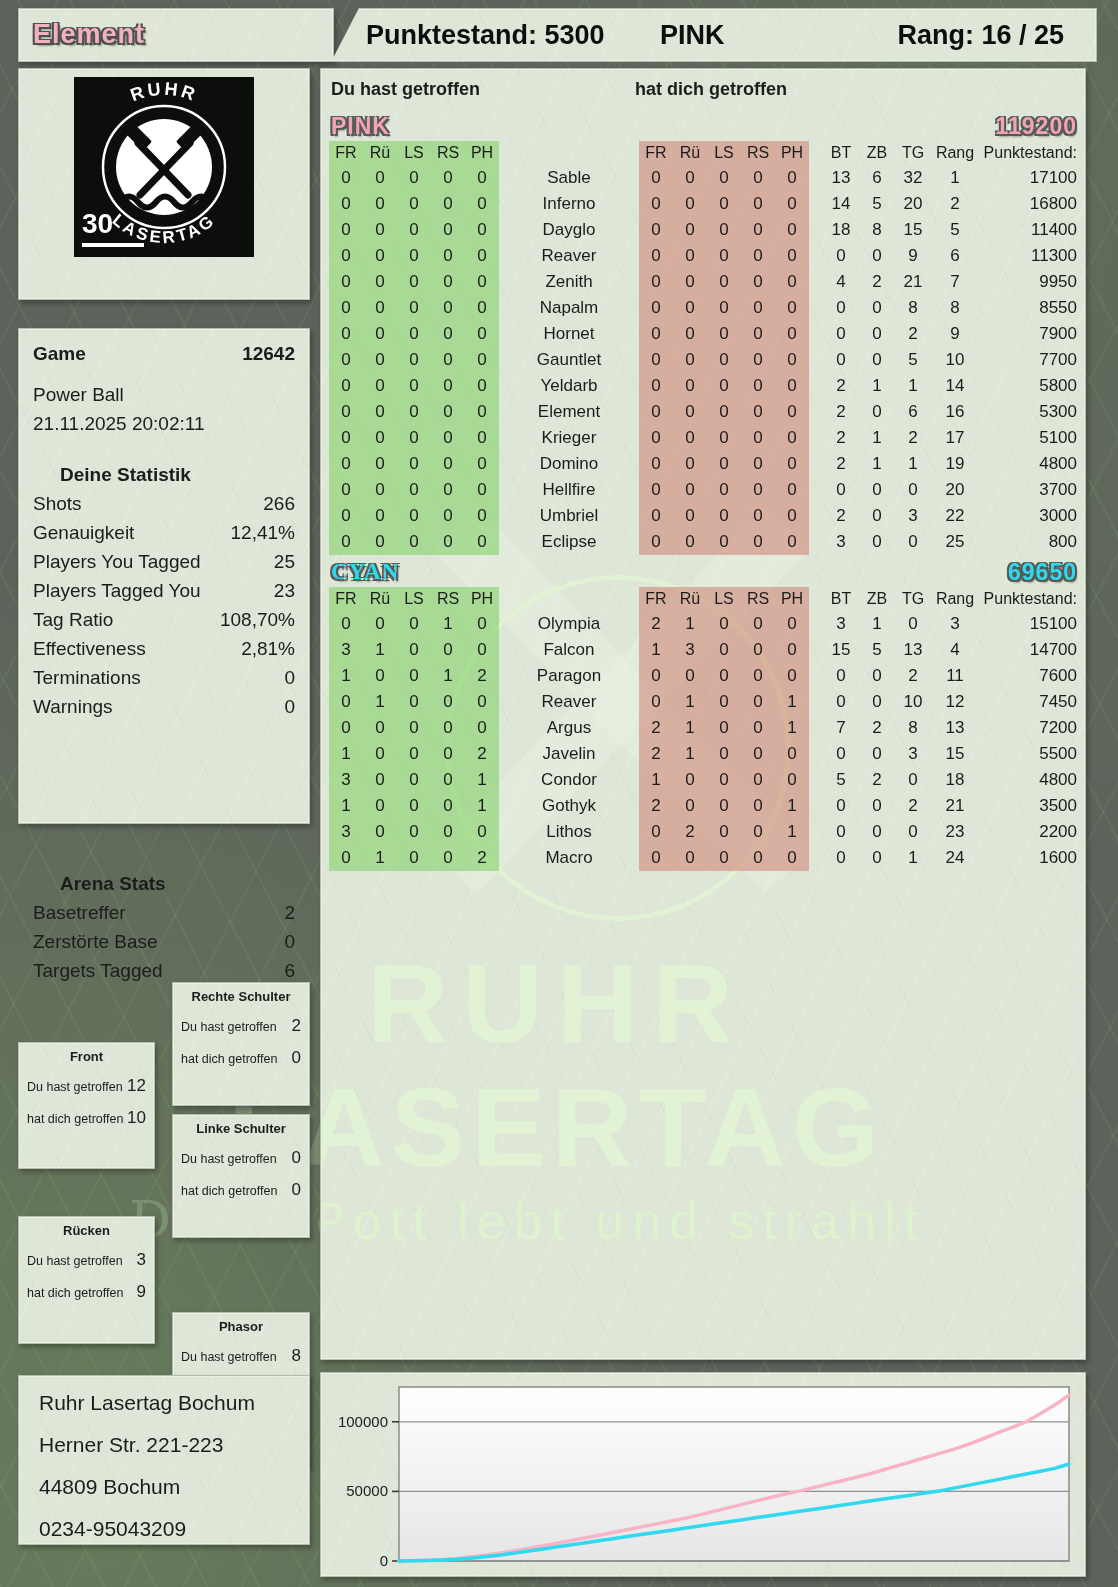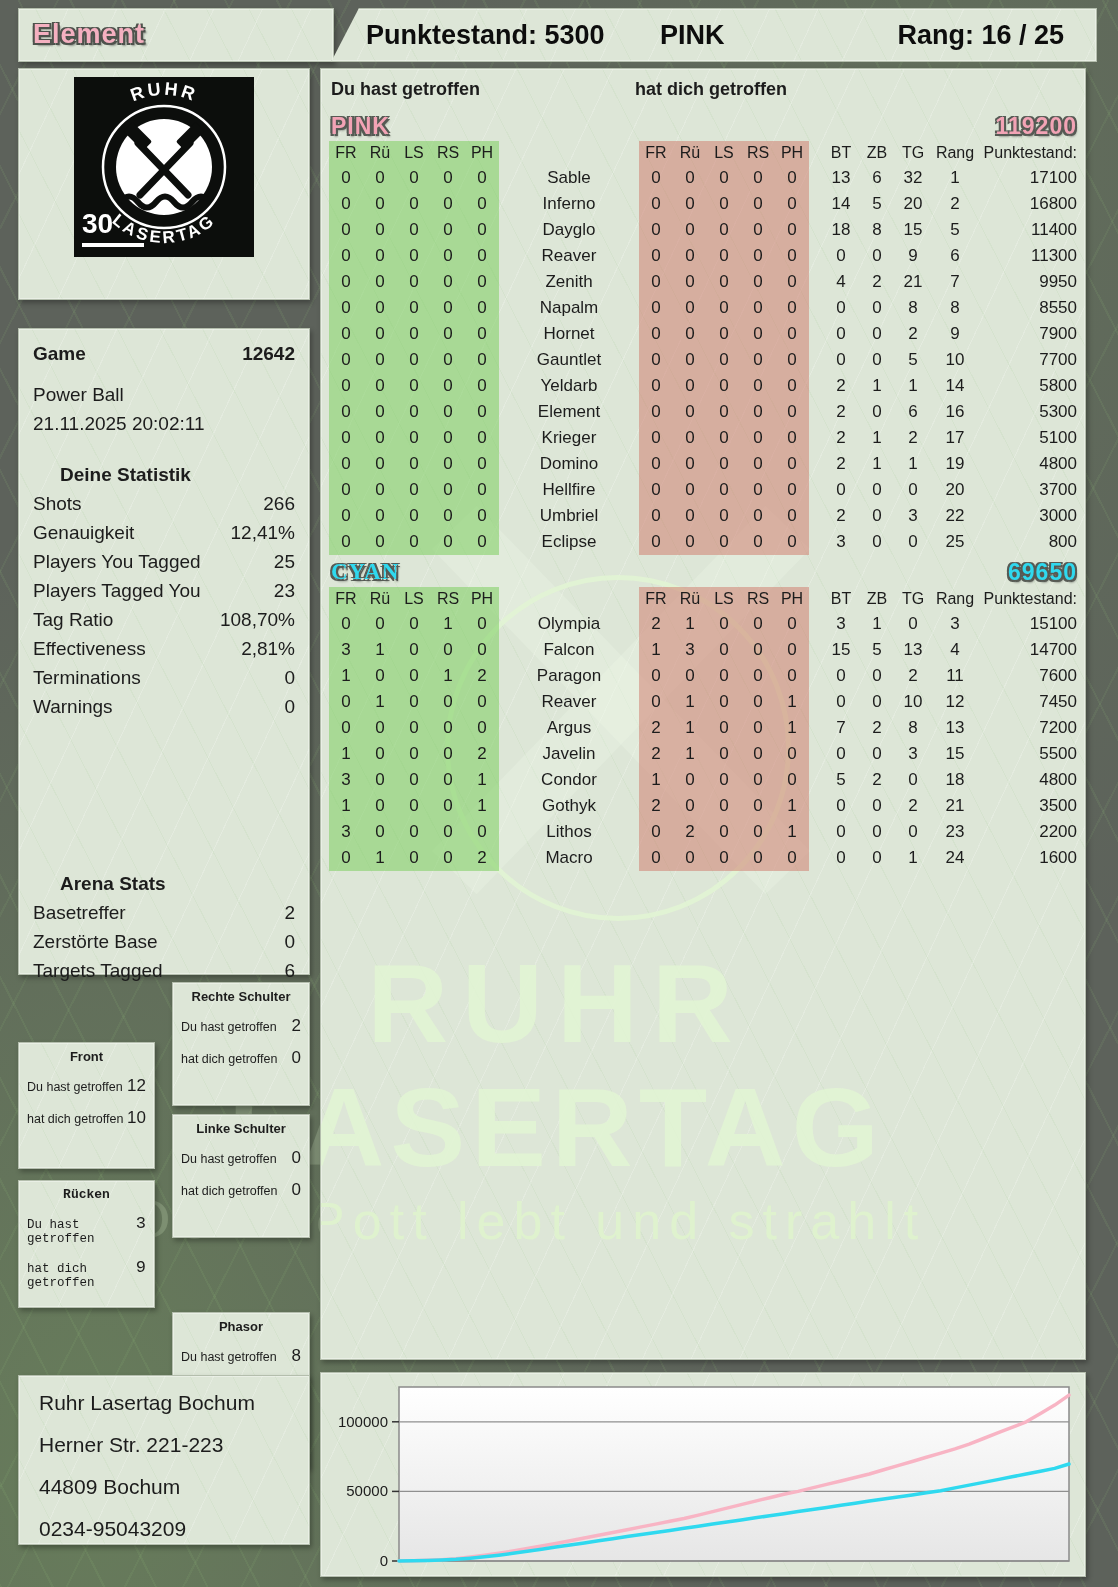--- a/index.html
+++ b/index.html
@@ -38,38 +38,38 @@
   .wm{position:absolute;pointer-events:none;}
   .wm .wm-circle{position:absolute;border-radius:50%;border:5px solid currentColor;}
   .wm .wm-line{position:absolute;font-weight:bold;white-space:nowrap;transform:translateX(-50%);}
   .wm .wm-tag{position:absolute;font-family:"DejaVu Serif",serif;font-weight:normal;white-space:nowrap;transform:translateX(-50%);}
   .wm-body{left:0;top:0;width:1118px;height:1587px;color:rgba(214,238,198,0.22);z-index:0;}
   
   .logo-box{left:18px;top:68px;width:292px;height:232px;z-index:1;}
   .logo-square{position:absolute;left:55px;top:8px;width:180px;height:180px;background:#0c0e0c;}
   .logo-badge{position:absolute;left:8px;bottom:10px;color:#fff;font-weight:bold;font-size:28px;line-height:1;}
   .logo-badge::after{content:"";display:block;width:62px;height:4px;background:#fff;margin-top:5px;}
-  .stats-box{left:18px;top:328px;width:292px;height:647px;z-index:1;padding:10px 14px;}
+  .stats-box{left:18px;top:328px;width:292px;height:496px;z-index:1;padding:10px 14px;}
   .stat-row{display:flex;justify-content:space-between;font-size:19px;line-height:29px;}
   .stat-row.bold{font-weight:bold;}
   .mode-line,.date-line{font-size:19px;line-height:29px;}
   .mode-line{margin-top:12px;}
   .section-title{font-weight:bold;font-size:19px;line-height:29px;margin-left:27px;}
   .dstat-title{margin-top:22px;}
   .arena-title{margin-top:148px;}
   
   .bodybox{z-index:1;padding:6px 8px;}
   .bodybox-title{text-align:center;font-weight:bold;font-size:13px;margin-bottom:6px;}
   .bodybox-row{display:flex;justify-content:space-between;align-items:baseline;margin-top:12px;}
   .bb-label{font-size:12.5px;}
   .bb-val{font-size:17px;}
   .pos-rechte{left:172px;top:982px;width:138px;height:124px;}
   .pos-front{left:18px;top:1042px;width:137px;height:127px;}
   .pos-linke{left:172px;top:1114px;width:138px;height:124px;}
-  .pos-ruecken{left:18px;top:1180px;width:137px;height:128px;font-family:Liberation Mono, monospace;}
+  .pos-ruecken{left:18px;top:1216px;width:137px;height:128px;}
   .pos-phasor{left:172px;top:1312px;width:138px;height:156px;}
   .address-box{left:18px;top:1375px;width:292px;height:170px;z-index:1;padding:6px 20px;}
   .addr-line{font-size:21px;line-height:42px;white-space:nowrap;}
   
   .main-panel{left:320px;top:68px;width:766px;height:1292px;z-index:1;}
   .panel-watermark{position:absolute;inset:0;overflow:hidden;color:rgba(226,244,212,0.85);z-index:0;}
   .wm-xbar{position:absolute;background:rgba(240,250,233,0.30);}
   .mp-content{position:absolute;inset:0;z-index:1;}
   .col-title{position:absolute;top:10px;font-size:18px;font-weight:bold;}
   .ct-du{left:10px;} .ct-dich{left:314px;}

